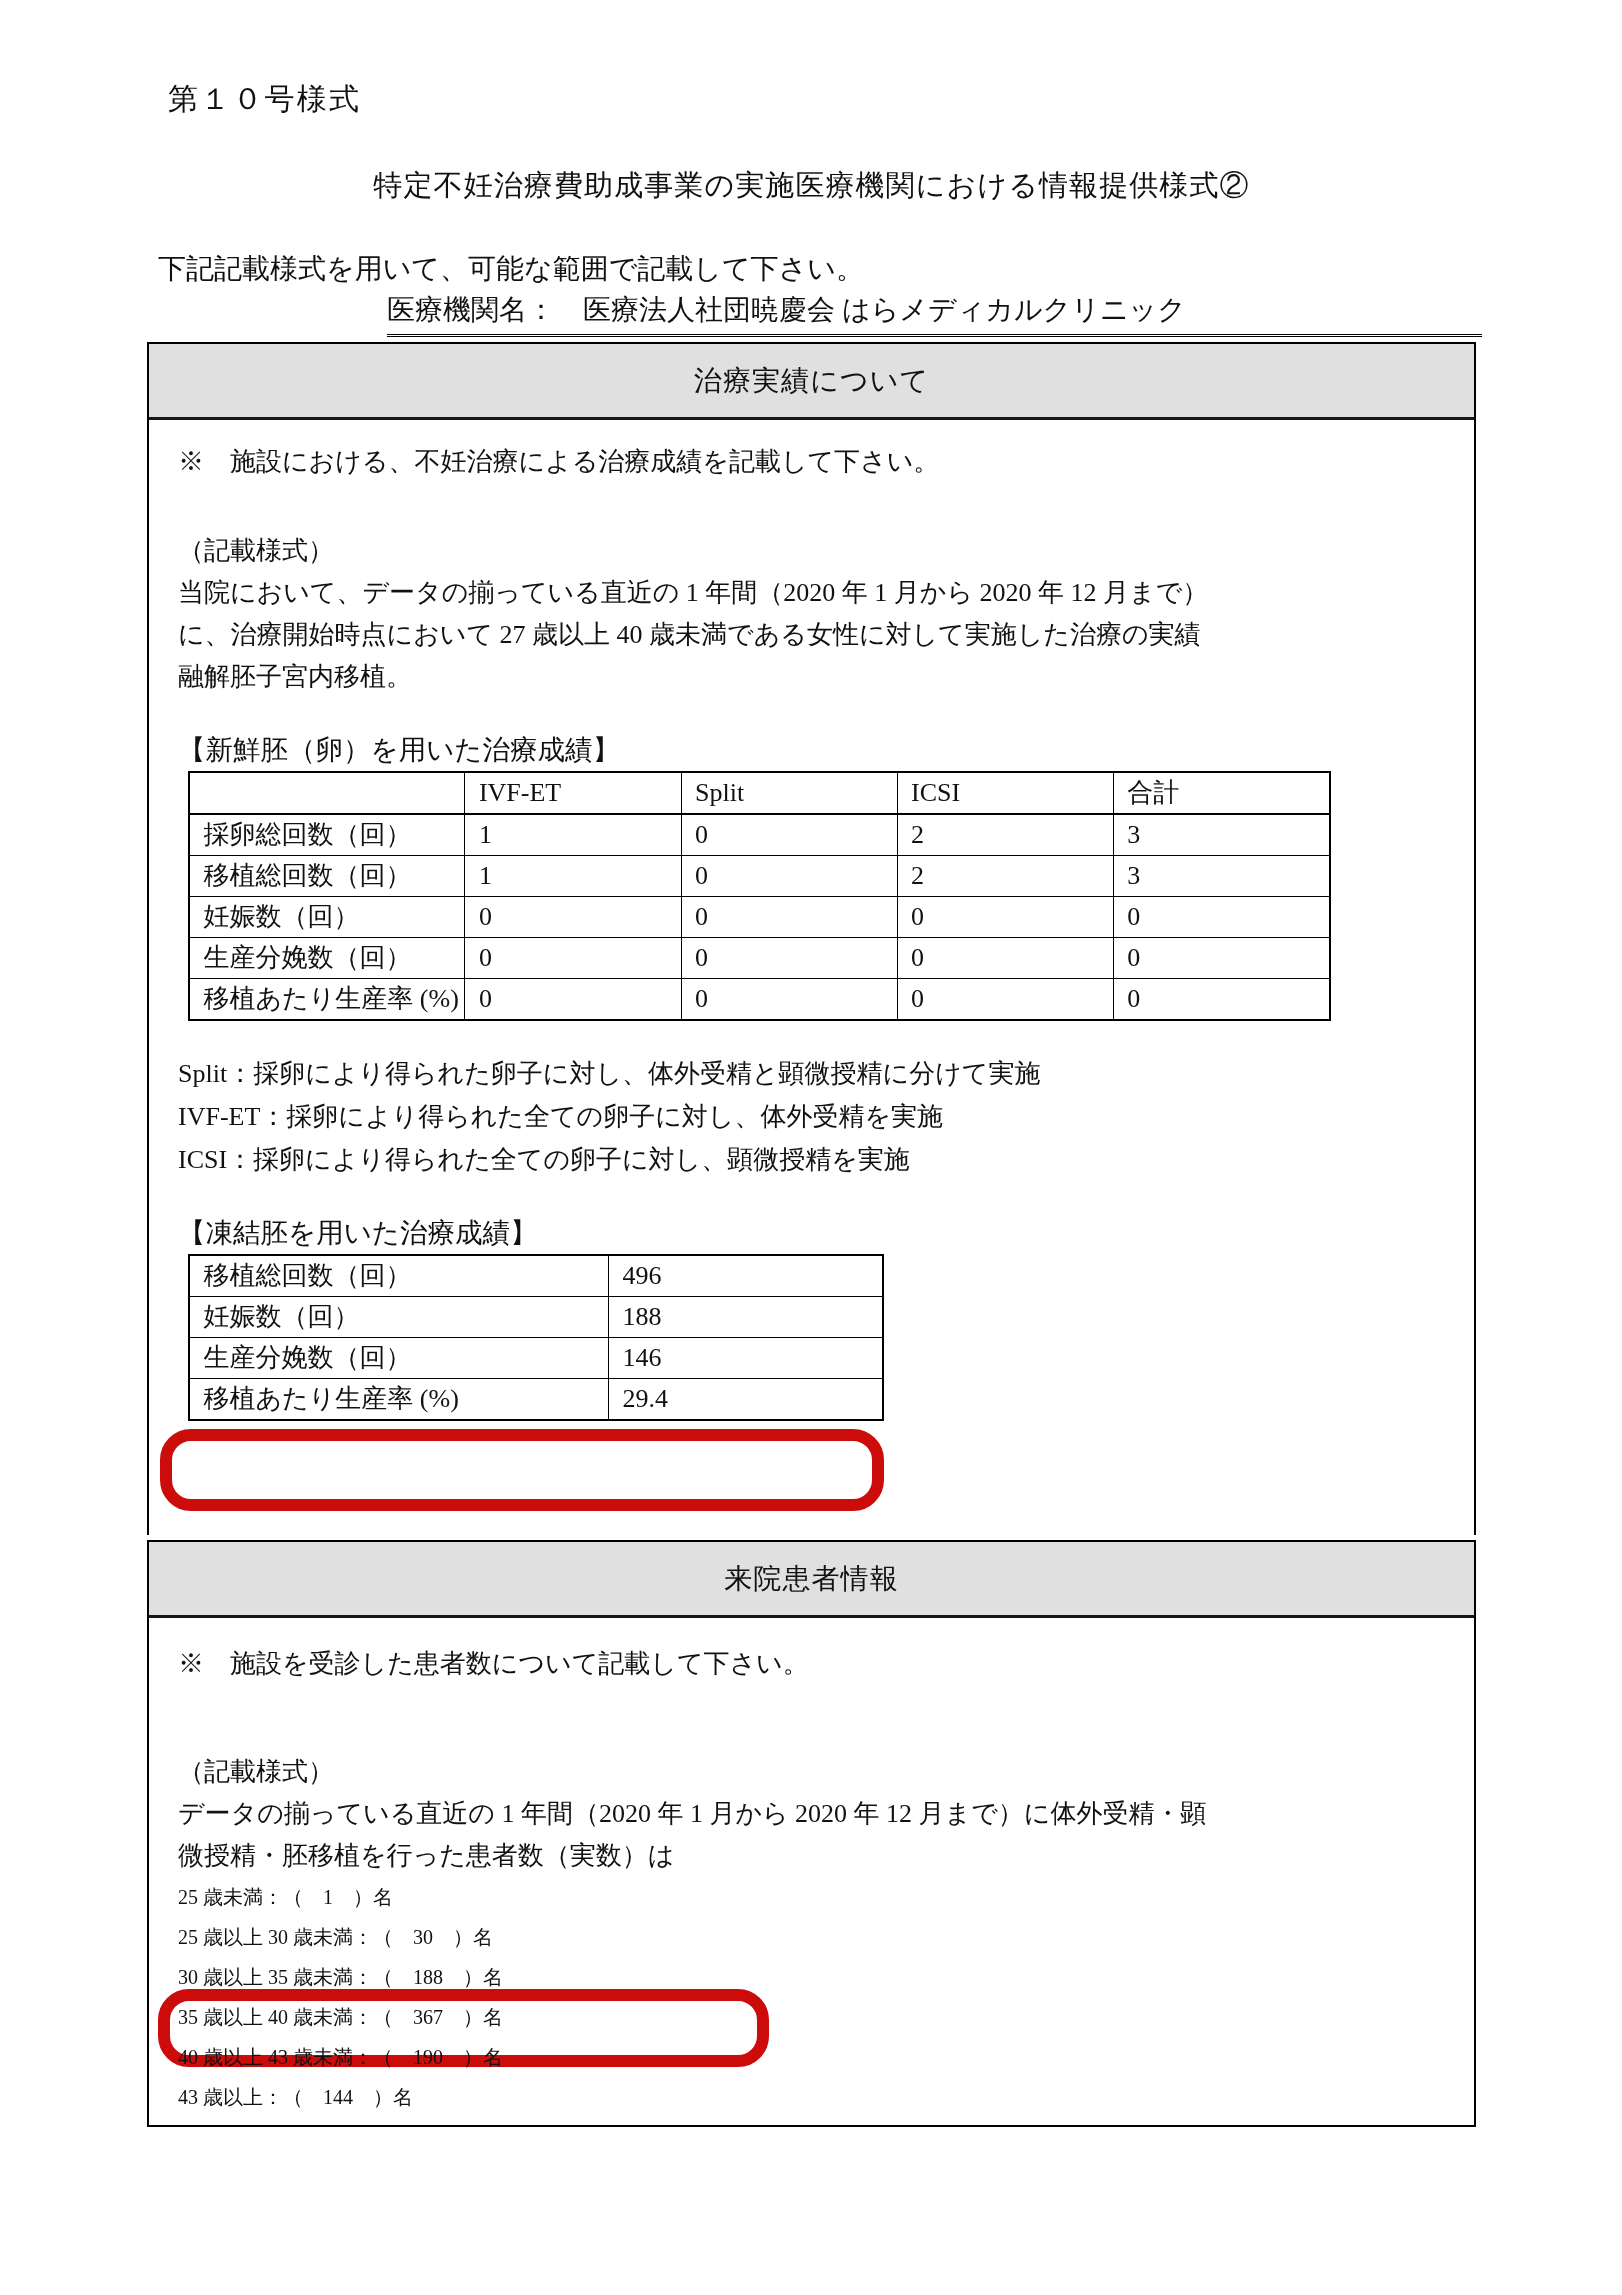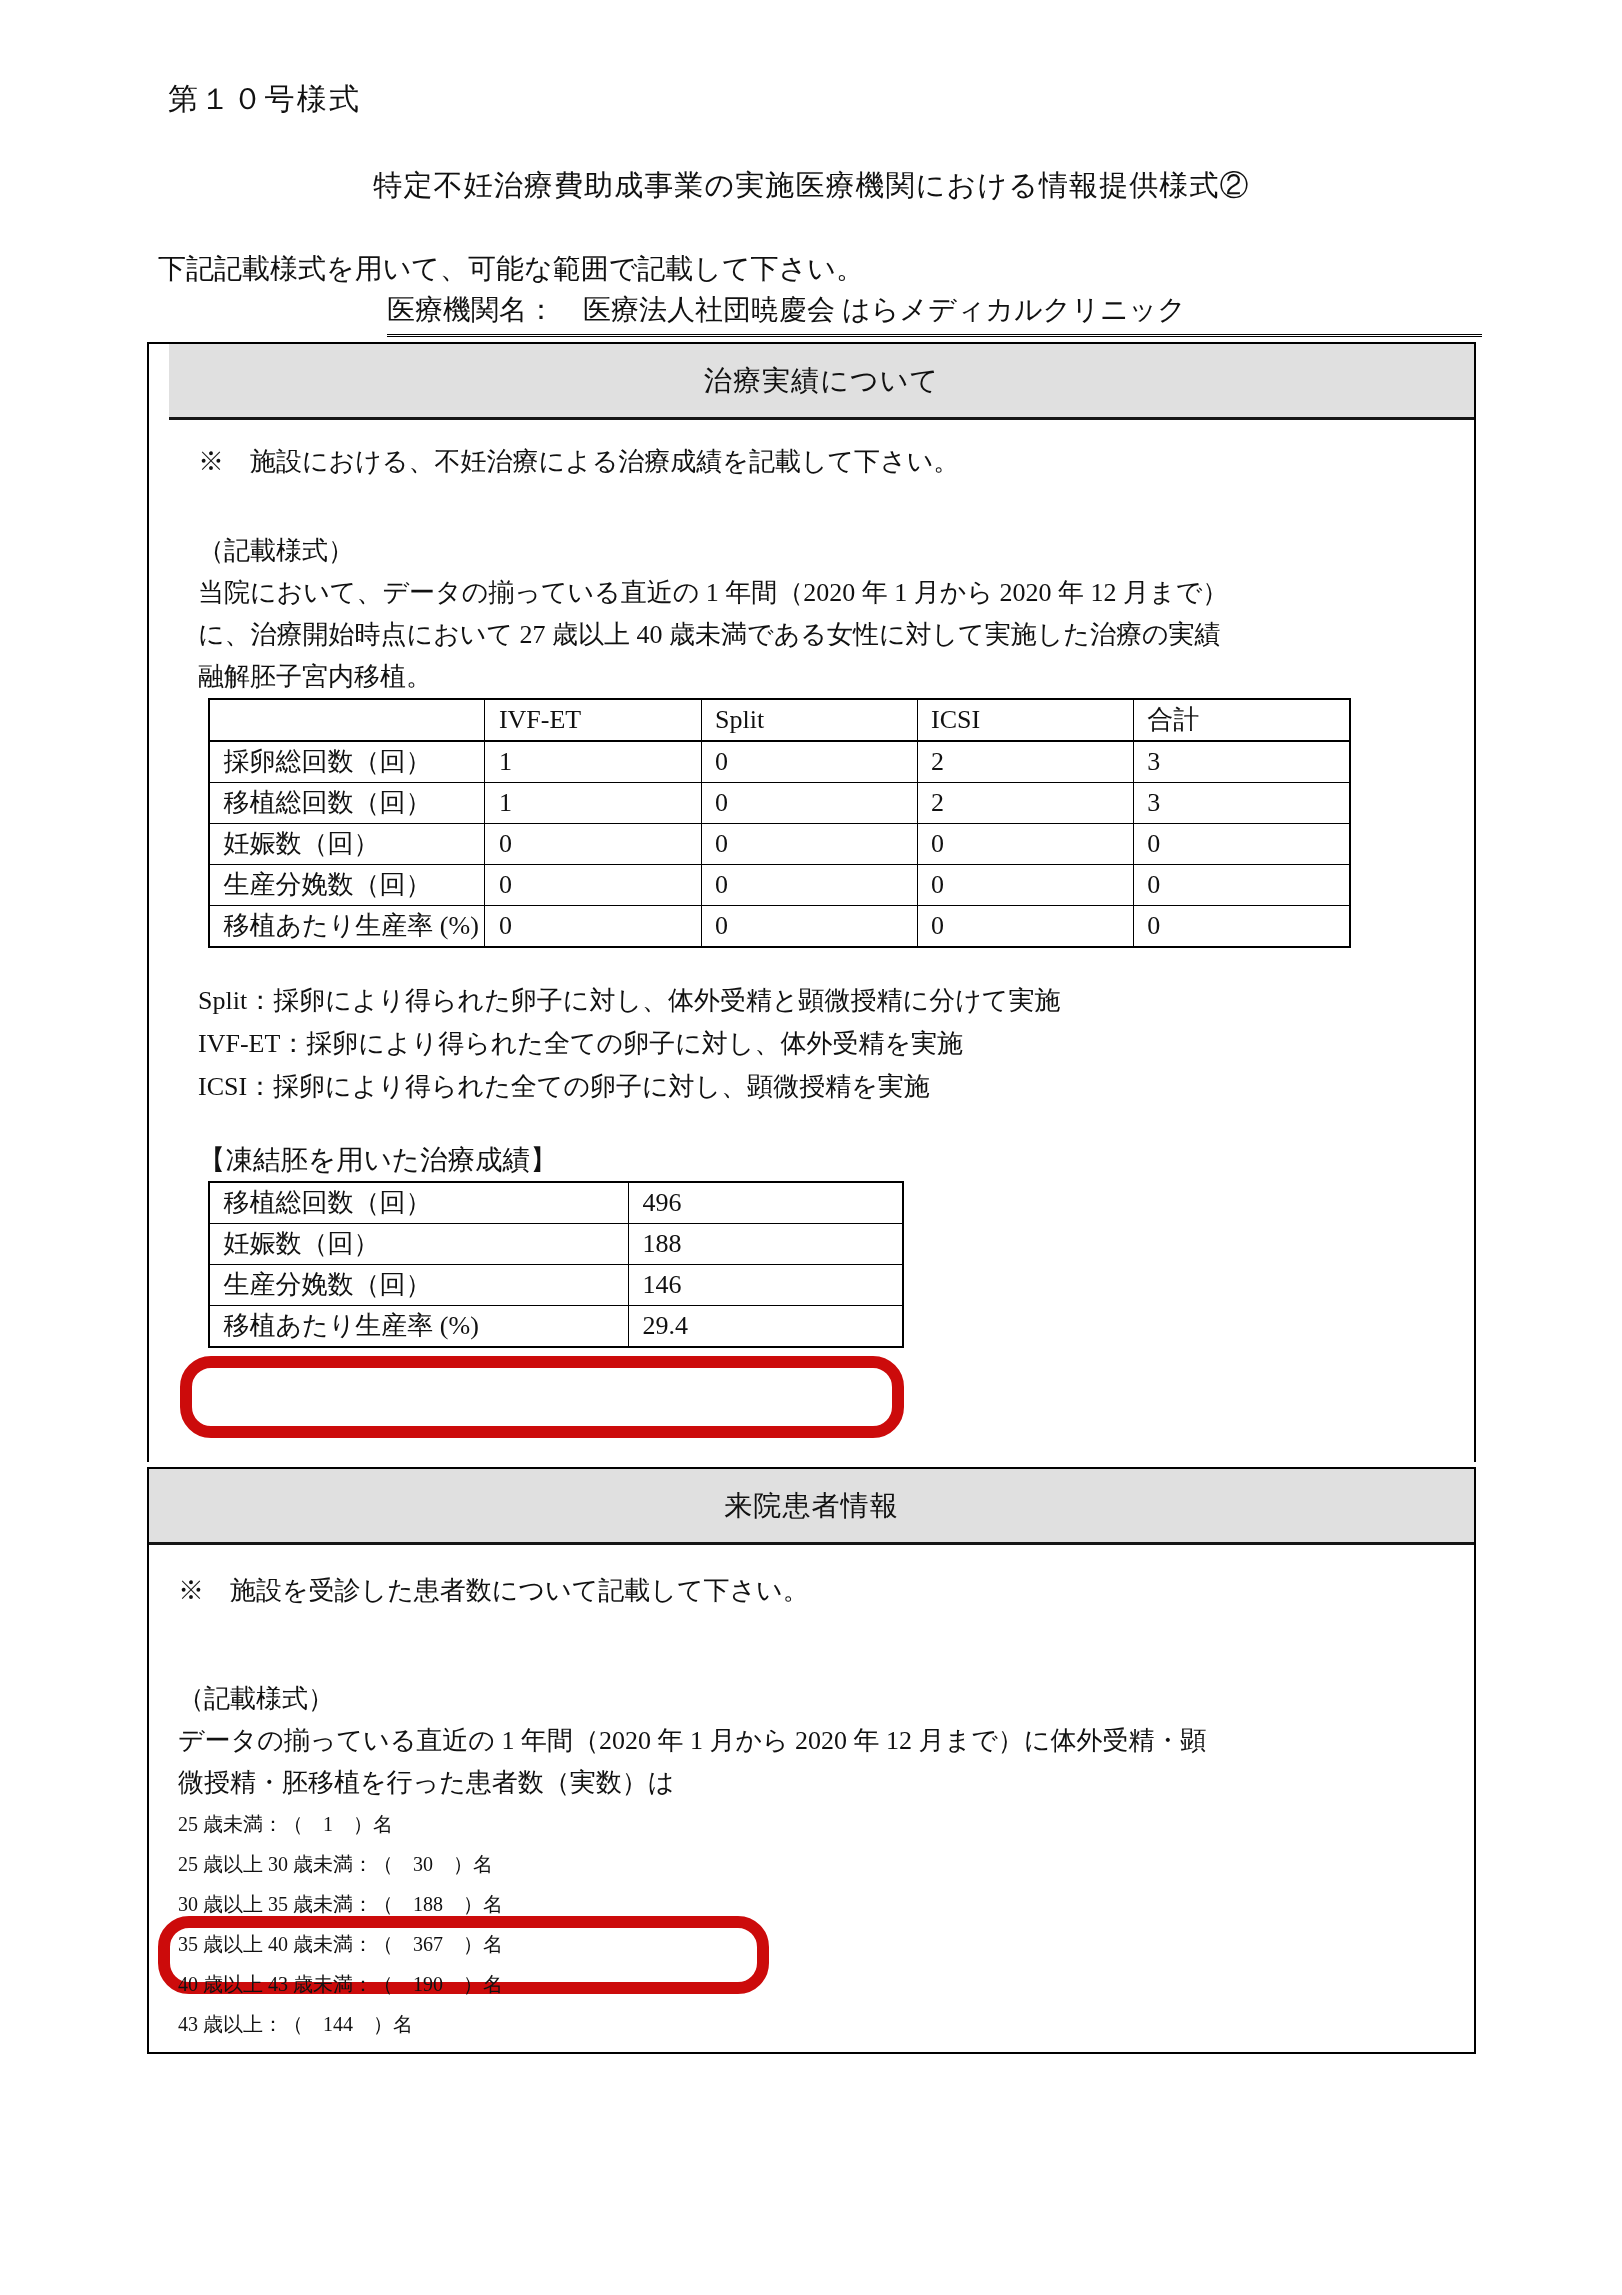--- a/index.html
+++ b/index.html
@@ -11,21 +11,21 @@
   }
   .form-number{margin:79px 0 0 168px;font-size:30px;letter-spacing:2.2px;}
   .doc-title{text-align:center;margin-top:46px;font-size:29px;letter-spacing:1.1px;}
   .instruction{margin:44px 0 0 158px;font-size:28px;}
   .institution-line{margin:3.4px 0 0 387px;font-size:28px;}
   .institution-line .u{
     display:inline-block;min-width:1095px;
     border-bottom:3.9px double #000;padding-bottom:4.5px;white-space:nowrap;
   }
   .box{width:1329px;margin:5.6px auto 0;border:2.2px solid #000;box-sizing:border-box;}
-  .box.first{border-bottom:none;padding-left:20px;}
+  .box.first{border-bottom:none;}
   .bar{
     background:var(--hdr,#e0e0e0);height:73px;border-bottom:3.9px solid #161616;
     display:flex;align-items:center;justify-content:center;
     font-size:28px;letter-spacing:1.1px;
   }
   .content{padding:17px 29px 0 29px;}
   .t{font-size:26px;line-height:42px;white-space:nowrap;}
   .note{margin-top:3.4px;}
   .fmt{margin-top:47px;}
   .tbl-title{font-size:27.5px;margin-top:30px;line-height:43px;}
@@ -71,20 +71,21 @@
   <div class="bar">治療実績について</div>
   <div class="content">
 
     <div class="t note">※　施設における、不妊治療による治療成績を記載して下さい。</div>
 
     <div class="t fmt">（記載様式）</div>
     <div class="t">当院において、データの揃っている直近の 1 年間（2020 年 1 月から 2020 年 12 月まで）</div>
     <div class="t">に、治療開始時点において 27 歳以上 40 歳未満である女性に対して実施した治療の実績</div>
     <div class="t">融解胚子宮内移植。</div>
 
+    <div class="tbl-title">【新鮮胚（卵）を用いた治療成績】</div>
 
     <table class="fresh">
       <tbody>
           <tr class="hd">
         <td class="lbl"></td>
         <td class="v">IVF-ET</td>
         <td class="v">Split</td>
         <td class="v">ICSI</td>
         <td class="v">合計</td>
       </tr>

